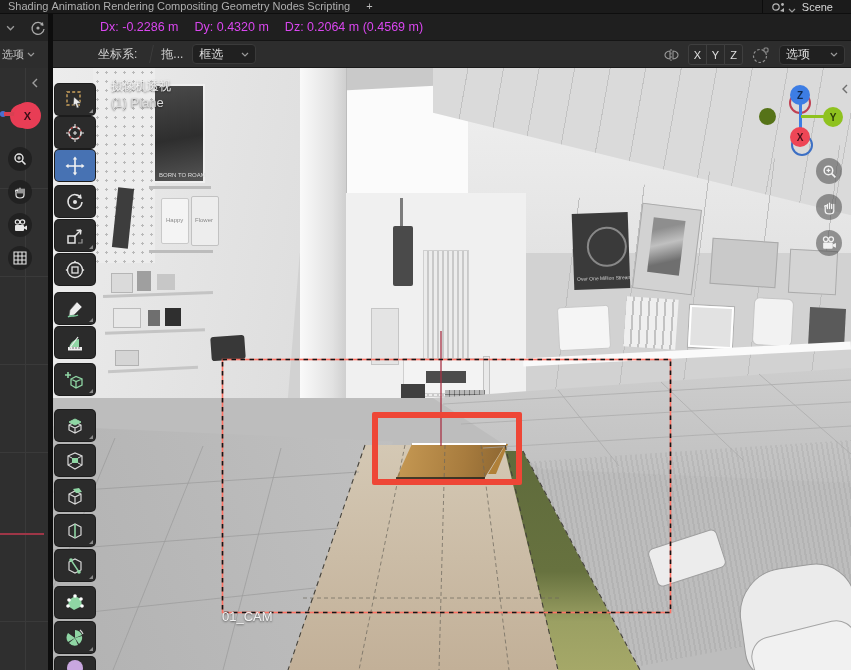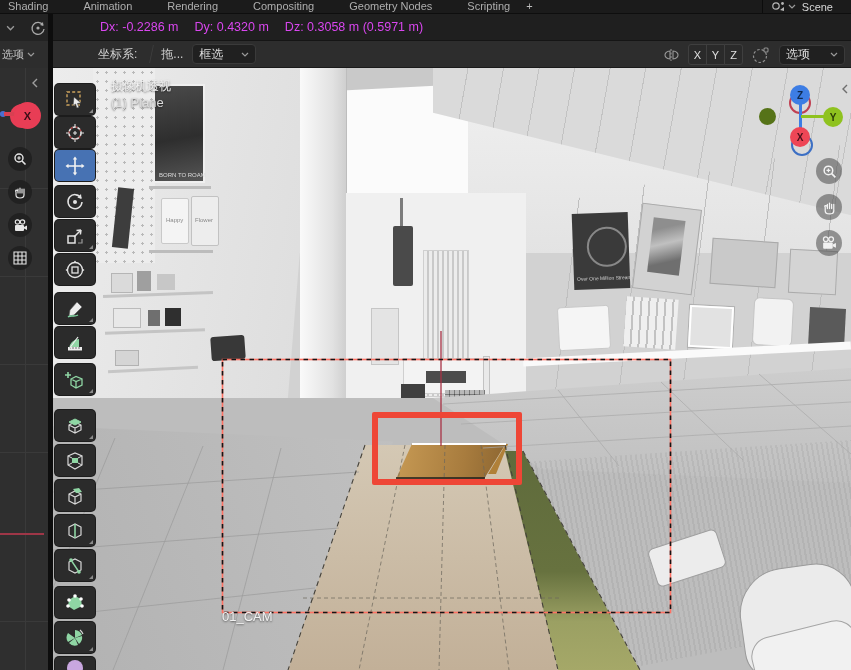--- a/index.html
+++ b/index.html
@@ -4,24 +4,24 @@
 <style>
   html,body{margin:0;padding:0;background:#111;}
   body{width:851px;height:670px;position:relative;overflow:hidden;
        font-family:"Liberation Sans","DejaVu Sans",sans-serif;
        -webkit-font-smoothing:antialiased;}
   .abs{position:absolute;}
   
   #topbar{left:0;top:0;width:851px;height:14px;background:#1b1b1b;
           display:flex;align-items:center;font-size:11px;color:#aeaeae;
           border-bottom:1px solid #0e0e0e;box-sizing:border-box;}
-  #topbar .tab{margin-left:35px;white-space:nowrap;line-height:13px;cursor:default;}
+  #topbar .tab{margin-left:3px;white-space:nowrap;line-height:13px;cursor:default;}
   #topbar .tab:first-child{margin-left:8px;text-align:right;}
   #topbar .plus{margin-left:16px;color:#bdbdbd;}
-  #topbar .right{margin-left:auto;display:flex;align-items:center;height:100%;}
+  #topbar .right{margin-left:auto;display:flex;align-items:flex-end;height:100%;}
   #topbar .vsep{width:1px;height:100%;background:#0c0c0c;margin-right:8px;}
   #topbar .scene-label{color:#d8d8d8;margin:0 18px 0 6px;}
   
   #vp-header{left:0;top:14px;width:851px;height:27px;background:#1f1f1f;
              border-bottom:1px solid #151515;box-sizing:border-box;}
   #vp-header .tinfo{position:absolute;left:100px;top:0;height:26px;display:flex;
                     align-items:center;gap:16px;color:#d946ef;font-size:12.5px;white-space:nowrap;}
   #toolrow{left:0;top:41px;width:851px;height:27px;background:#2d2d2d;
            border-bottom:1px solid #1a1a1a;box-sizing:border-box;}
   #toolrow .main{position:absolute;left:98px;top:0;height:26px;display:flex;align-items:center;}
@@ -96,21 +96,21 @@
       <path d="M1 1 L4 4 L7 1" stroke="#9a9a9a" fill="none" stroke-width="1.2"></path>
     </svg>
     <span class="scene-label">Scene</span>
   </span>
 </div>
 
 <div class="abs" id="vp-header">
   <div class="tinfo">
     <span>Dx: -0.2286 m</span>
     <span>Dy: 0.4320 m</span>
-    <span>Dz: 0.3058 m (0.5971 m)</span>
+    <span>Dz: 0.2064 m (0.4569 m)</span>
   </div>
 </div>
 
 <div class="abs" id="toolrow">
   <div class="main">
     <span class="label">坐标系:</span>
     <div class="vdiv"></div>
     <span class="label">拖...</span>
     <div class="drop" style="width:64px;margin-left:4px">
       <span>框选</span>

